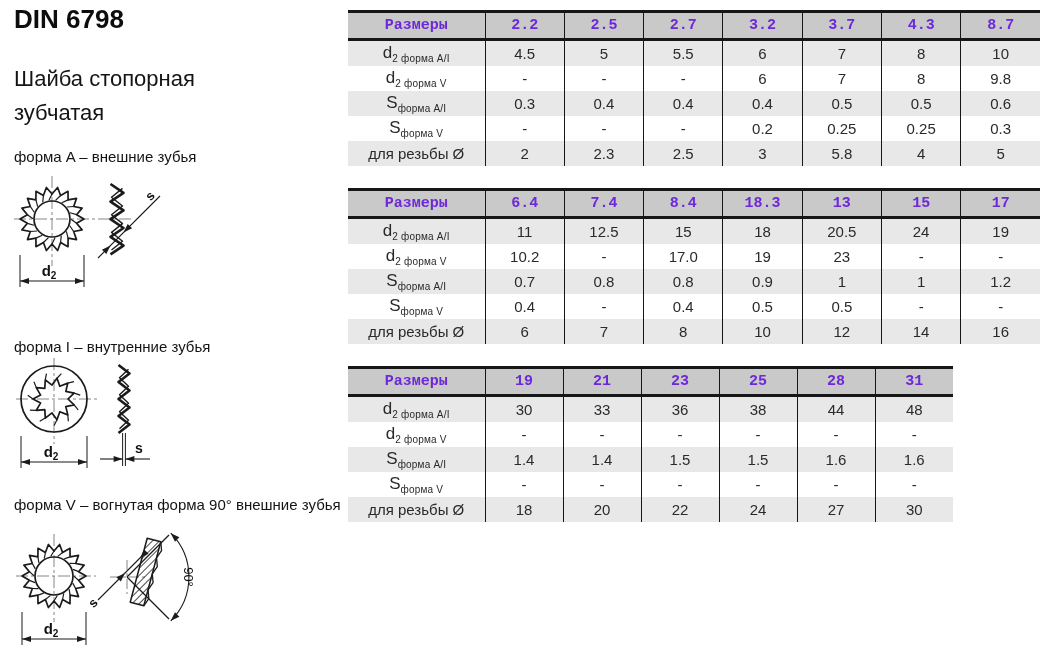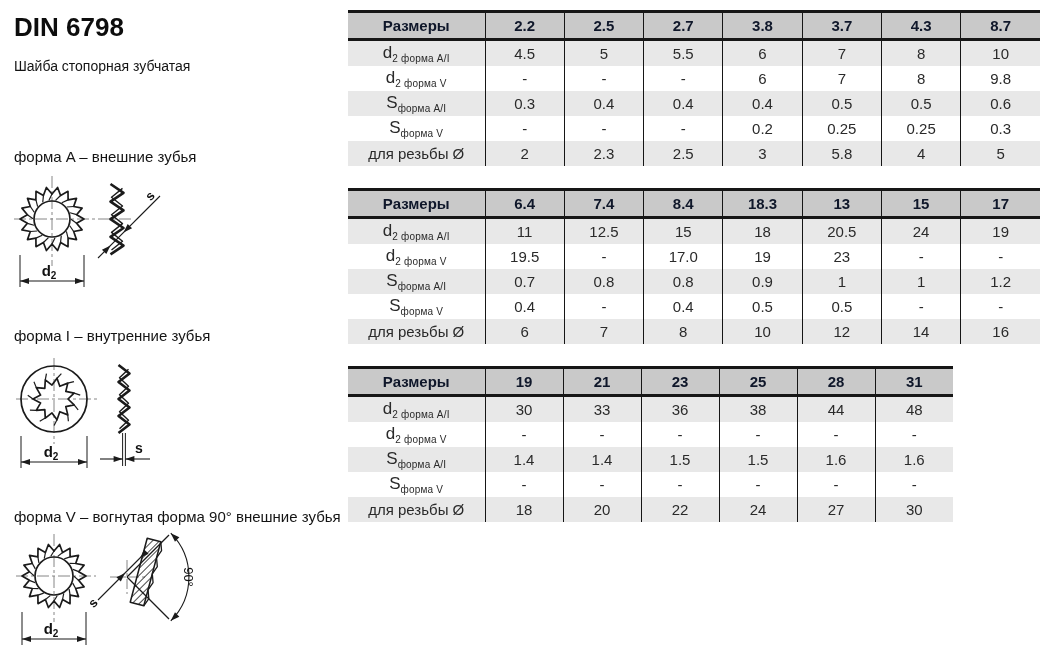--- a/index.html
+++ b/index.html
@@ -5,42 +5,42 @@
   html,body{margin:0;padding:0;}
   body{
     width:1047px;height:661px;position:relative;background:#ffffff;
     font-family:"Liberation Sans", sans-serif;color:#1c1c1c;overflow:hidden;
   }
   :root{
     --header-bg:#c9c9c9;
     --row-alt:#e8e8e8;
     --line:#161616;
   }
-  .title{position:absolute;left:14px;top:4px;font-size:26px;font-weight:700;color:#0d0d0d;letter-spacing:0px;margin-top:8px;}
-  .subtitle{position:absolute;left:14px;top:56px;font-size:14px;line-height:1.55;width:230px;color:#141414;}
+  .title{position:absolute;left:14px;top:4px;font-size:26px;font-weight:700;color:#0d0d0d;letter-spacing:0px;}
+  .subtitle{position:absolute;left:14px;top:62px;font-size:22px;line-height:1.55;width:230px;color:#141414;}
   .caption{position:absolute;left:14px;font-size:15px;color:#141414;white-space:nowrap;}
   #capA{top:148px;}
-  #capI{top:327px;}
-  #capV{top:496px;margin-top:12px;}
+  #capI{top:338px;}
+  #capV{top:496px;}
   .drawing{position:absolute;}
   #drawA{left:12px;top:172px;}
   #drawI{left:12px;top:352px;}
   #drawV{left:12px;top:518px;}
 
   .tables{position:absolute;left:348px;top:10px;}
   table.dim{border-collapse:collapse;table-layout:fixed;margin:0 0 22px 0;}
   table.t7{width:692px;}
   table.t6{width:605px;}
   table.dim th, table.dim td{
     height:25px;text-align:center;vertical-align:middle;padding:0;
     font-size:15px;white-space:nowrap;overflow:hidden;color:#2a2a2a;
   }
   table.dim thead th{
-    background:var(--header-bg);font-weight:700;color:#0f172a;
-    border-top:3px solid var(--line);border-bottom:3px solid var(--line);
+    background:var(--header-bg);font-weight:700;color:#6d28d9;
+    border-top:3px solid var(--line);border-bottom:3px solid var(--line);font-family:Liberation Mono, monospace;
   }
   table.dim tbody tr:nth-child(odd){background:var(--row-alt);}
   table.dim th + th, table.dim td + td{border-left:1.5px solid var(--line);}
   td.lblcol{font-size:16px;color:#222;margin-left:44px;}
   td.lblcol .lm{font-size:17px;}
   td.lblcol sub{font-size:10px;letter-spacing:0.2px;}
 </style>
 </head>
 <body>
 
@@ -181,21 +181,21 @@
         <col style="width: 79.3px;">
         <col style="width: 79.3px;">
         <col style="width: 79.3px;">
       </colgroup>
       <thead>
         <tr>
           <th>Размеры</th>
           <th>2.2</th>
           <th>2.5</th>
           <th>2.7</th>
-          <th>3.8</th>
+          <th>3.2</th>
           <th>3.7</th>
           <th>4.3</th>
           <th>8.7</th>
         </tr>
       </thead>
       <tbody>
         <tr>
           <td class="lblcol"><span class="lm">d</span><sub>2 форма А/I</sub></td>
           <td>4.5</td>
           <td>5</td>
@@ -276,21 +276,21 @@
           <td>11</td>
           <td>12.5</td>
           <td>15</td>
           <td>18</td>
           <td>20.5</td>
           <td>24</td>
           <td>19</td>
         </tr>
         <tr>
           <td class="lblcol"><span class="lm">d</span><sub>2 форма V</sub></td>
-          <td>19.5</td>
+          <td>10.2</td>
           <td>-</td>
           <td>17.0</td>
           <td>19</td>
           <td>23</td>
           <td>-</td>
           <td>-</td>
         </tr>
         <tr>
           <td class="lblcol"><span class="lm">S</span><sub>форма А/I</sub></td>
           <td>0.7</td>

